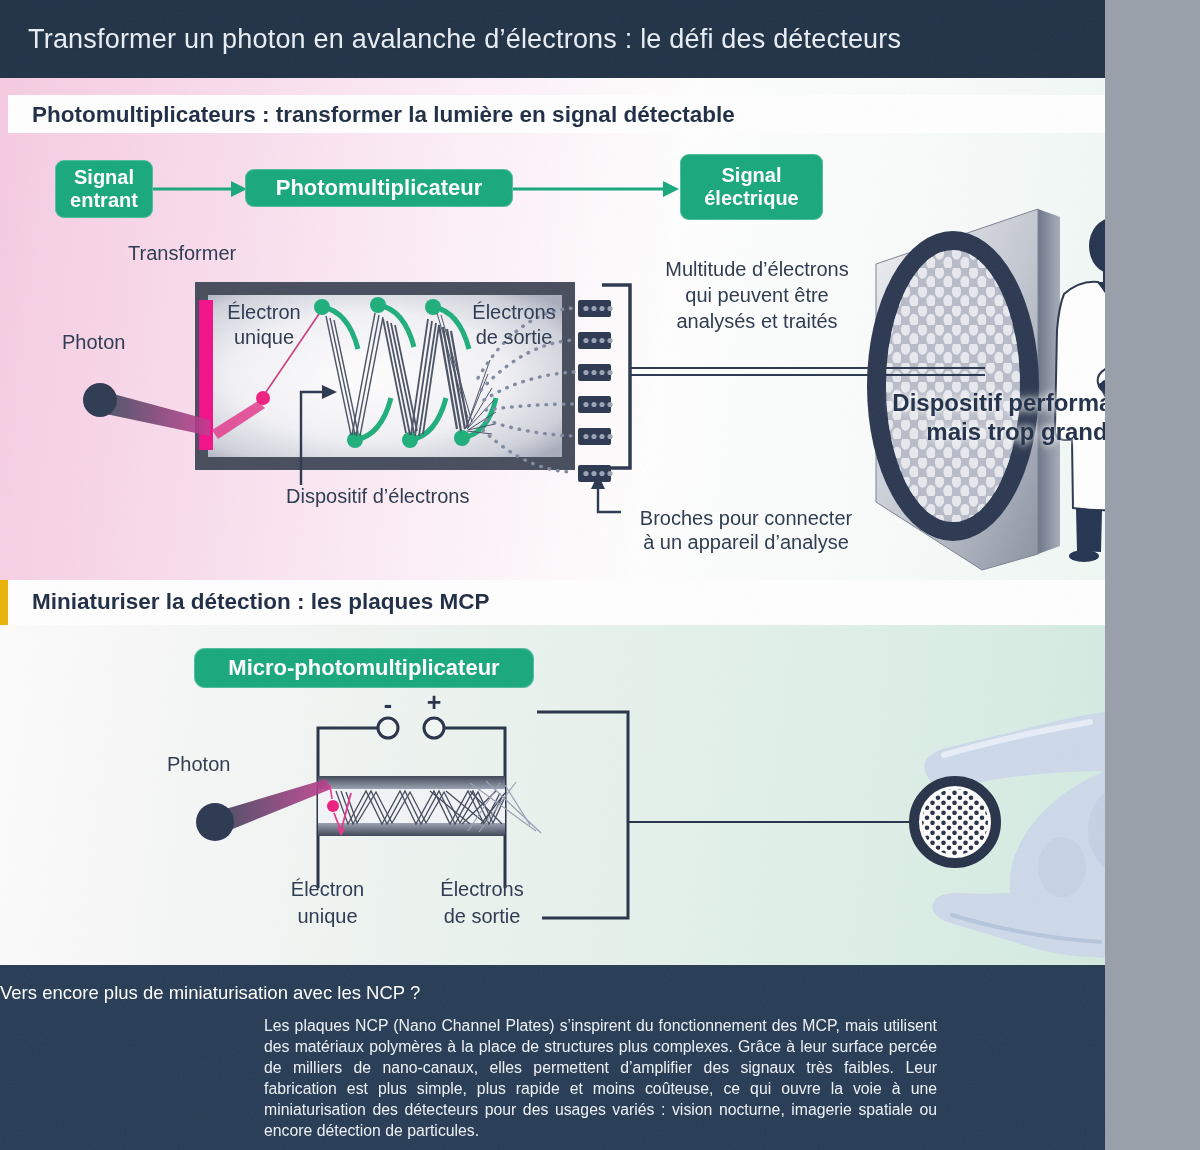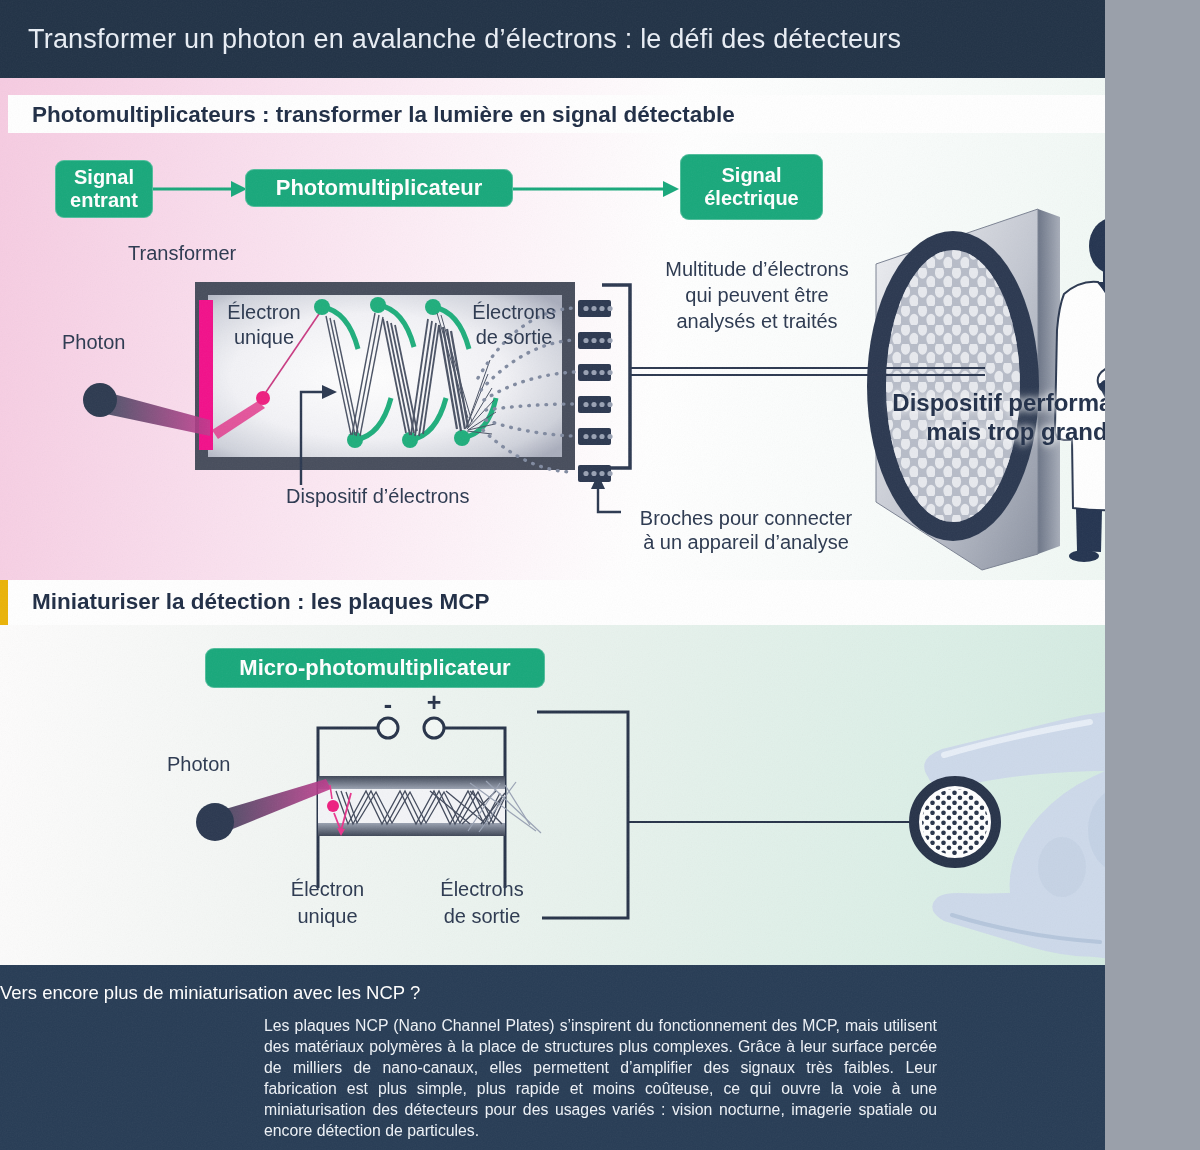--- a/index.html
+++ b/index.html
@@ -336,21 +336,21 @@
       <ellipse cx="1120" cy="205" rx="32" ry="42" fill="#b5c6dc" opacity=".35"></ellipse>
       <ellipse cx="1062" cy="242" rx="24" ry="30" fill="#b5c6dc" opacity=".3"></ellipse>
     </g>
 
     <g>
       <circle cx="955" cy="197" r="41" fill="#ffffff" stroke="#273349" stroke-width="10"></circle>
       <circle cx="955" cy="197" r="33" fill="url(#dotpat)"></circle>
     </g>
   </svg>
 
-  <div class="abs gbox" style="left:205px;top:648px;width:340px;height:40px;font-size:22px;">Micro-photomultiplicateur</div>
+  <div class="abs gbox" style="left:194px;top:648px;width:340px;height:40px;font-size:22px;border-radius:11px;">Micro-photomultiplicateur</div>
   <div class="abs sign" style="left:378px;top:690px;">-</div>
   <div class="abs sign" style="left:424px;top:688px;">+</div>
 
   <div class="abs lbl" style="left:167px;top:752px;">Photon</div>
   <div class="abs lbl pinkt ctr" style="left:265px;top:876px;width:125px;line-height:27px;">Électron
 unique</div>
   <div class="abs lbl ctr" style="left:418px;top:876px;width:128px;line-height:27px;">Électrons
 de sortie</div>
 
   <div id="ftr" class="abs">

